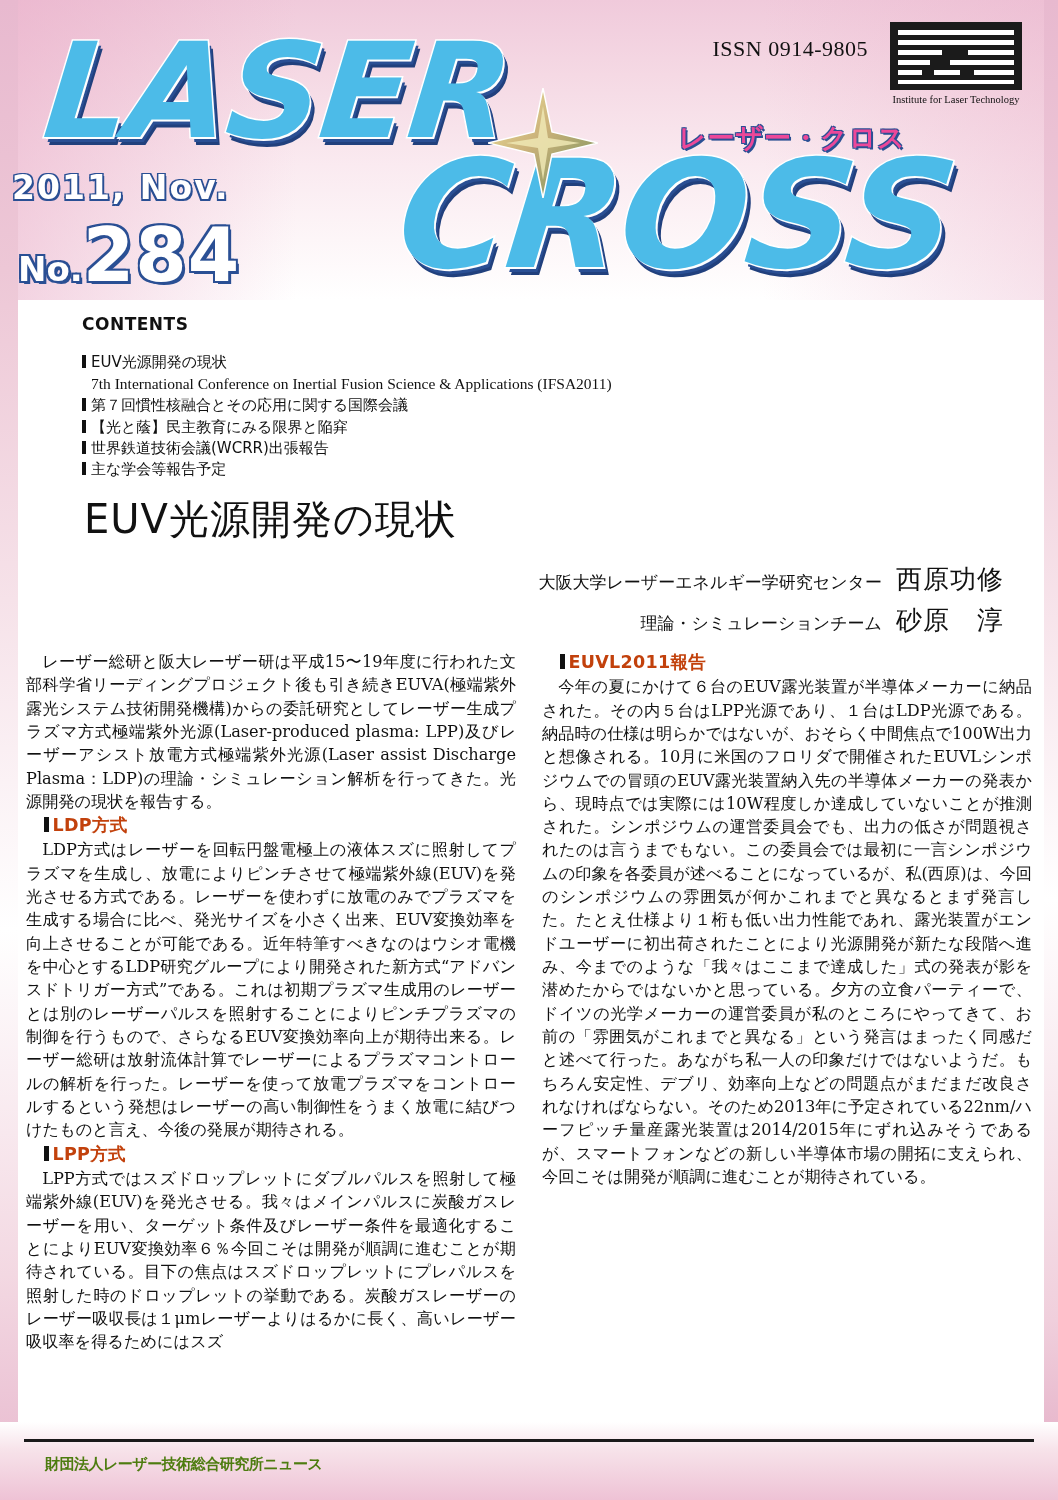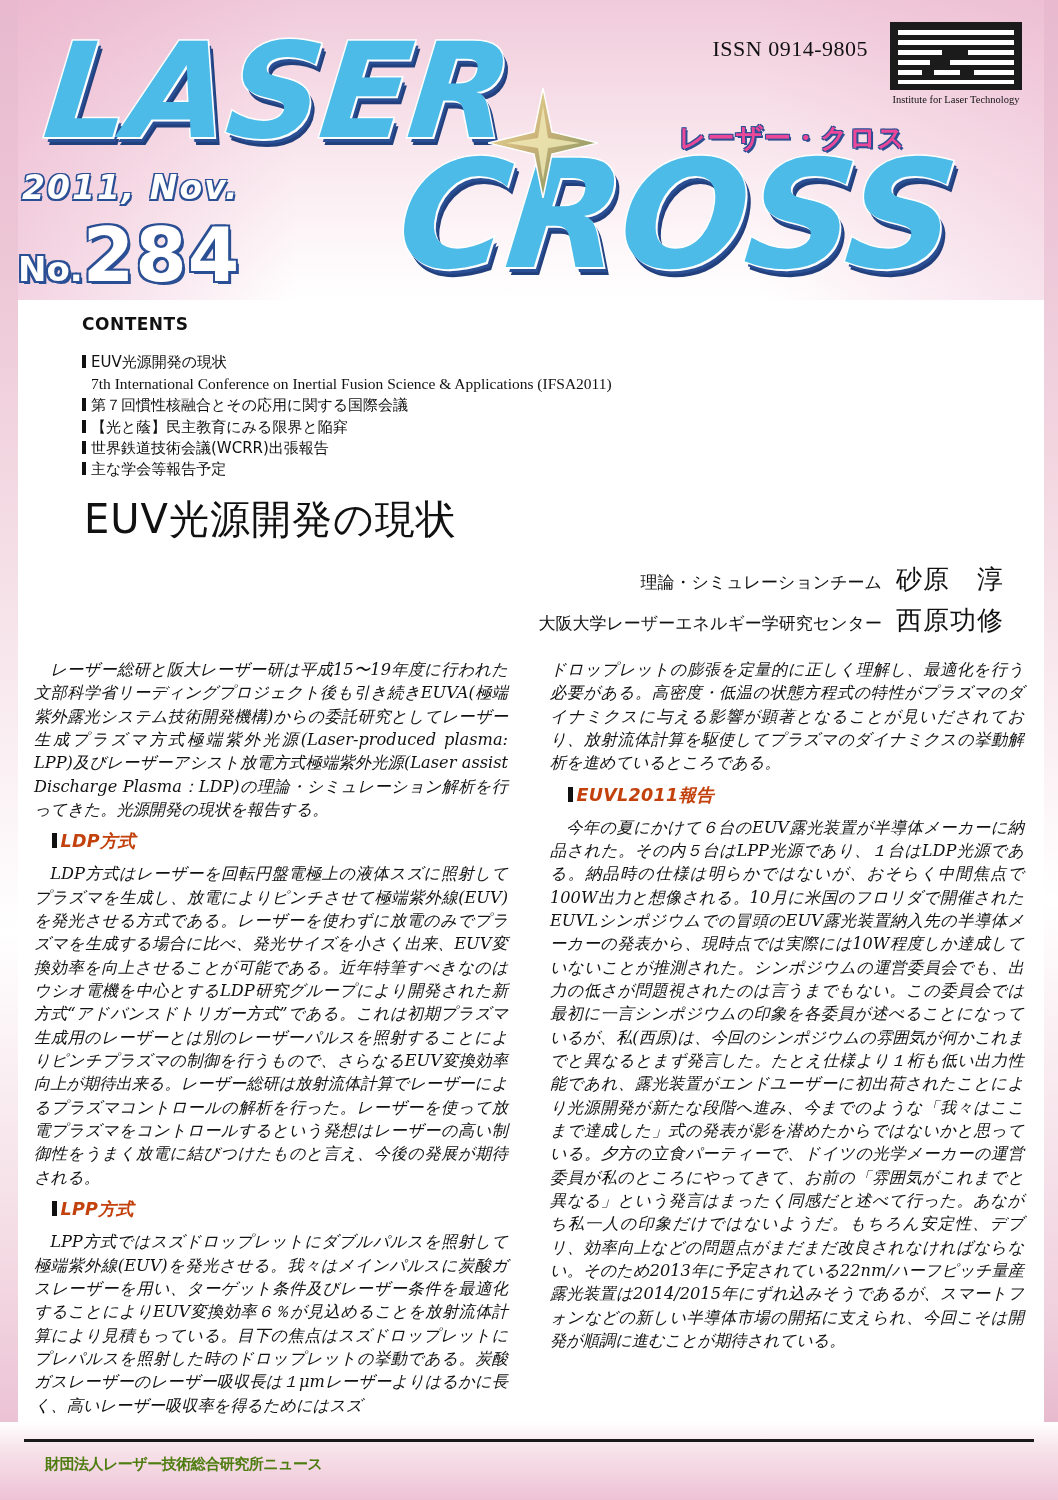--- a/index.html
+++ b/index.html
@@ -146,29 +146,28 @@
   }
   .star {
     position: absolute;
     left: 488px;
     top: 88px;
     width: 110px;
     height: 110px;
   }
   .date-line {
     position: absolute;
-    left: 22px;
+    left: 12px;
     top: 168px;
     font-family: "DejaVu Sans", sans-serif;
     font-size: 33px;
     font-weight: bold;
     color: #ffffff;
     letter-spacing: 2px;
     text-shadow: 2px 2px 0 #2a4f94, -1.5px -1.5px 0 #2a4f94, 1.5px -1.5px 0 #2a4f94, -1.5px 1.5px 0 #2a4f94;
-    font-style: italic;
   }
   .issue-no {
     position: absolute;
     left: 18px;
     top: 212px;
     font-family: "DejaVu Sans", sans-serif;
     font-weight: bold;
     color: #ffffff;
     text-shadow: 3px 3px 0 #2a4f94, -2px -2px 0 #2a4f94, 2px -2px 0 #2a4f94, -2px 2px 0 #2a4f94;
     white-space: nowrap;
@@ -260,23 +259,22 @@
   }
   .col {
     width: 490px;
     font-family: "DejaVu Serif", serif;
     font-size: 16.2px;
     line-height: 1.44;
     color: #111;
     text-align: justify;
   }
   .col p {
-    margin: 8px;
+    margin: 0;
     text-indent: 1em;
-    font-style: italic;
   }
   .col p.noindent { text-indent: 0; }
   .sec-head {
     font-family: "DejaVu Sans", sans-serif;
     font-size: 17.5px;
     font-weight: bold;
     color: #c2410c;
     margin: 0;
     text-indent: 0;
     letter-spacing: 0.3px;
@@ -358,44 +356,43 @@
     </div>
     <div class="contents-item">
       <span class="bar"></span><span>主な学会等報告予定</span>
     </div>
   </div>
 
   <div class="article-title">EUV光源開発の現状</div>
 
   <div class="byline">
     <div class="byline-row">
+      <span class="byline-affil">大阪大学レーザーエネルギー学研究センター</span>
+      <span class="byline-name">西原功修</span>
+    </div>
+    <div class="byline-row">
       <span class="byline-affil">理論・シミュレーションチーム</span>
       <span class="byline-name">砂原　淳</span>
-    </div>
-    <div class="byline-row">
-      <span class="byline-affil">大阪大学レーザーエネルギー学研究センター</span>
-      <span class="byline-name">西原功修</span>
     </div>
   </div>
 
   <div class="body-cols">
     <div class="col">
       <p>レーザー総研と阪大レーザー研は平成15〜19年度に行われた文部科学省リーディングプロジェクト後も引き続きEUVA(極端紫外露光システム技術開発機構)からの委託研究としてレーザー生成プラズマ方式極端紫外光源(Laser-produced plasma: LPP)及びレーザーアシスト放電方式極端紫外光源(Laser assist Discharge Plasma：LDP)の理論・シミュレーション解析を行ってきた。光源開発の現状を報告する。</p>
       <p class="sec-head">
         <span class="bar"></span><span>LDP方式</span>
       </p>
       <p>LDP方式はレーザーを回転円盤電極上の液体スズに照射してプラズマを生成し、放電によりピンチさせて極端紫外線(EUV)を発光させる方式である。レーザーを使わずに放電のみでプラズマを生成する場合に比べ、発光サイズを小さく出来、EUV変換効率を向上させることが可能である。近年特筆すべきなのはウシオ電機を中心とするLDP研究グループにより開発された新方式“アドバンスドトリガー方式”である。これは初期プラズマ生成用のレーザーとは別のレーザーパルスを照射することによりピンチプラズマの制御を行うもので、さらなるEUV変換効率向上が期待出来る。レーザー総研は放射流体計算でレーザーによるプラズマコントロールの解析を行った。レーザーを使って放電プラズマをコントロールするという発想はレーザーの高い制御性をうまく放電に結びつけたものと言え、今後の発展が期待される。</p>
       <p class="sec-head">
         <span class="bar"></span><span>LPP方式</span>
       </p>
-      <p>LPP方式ではスズドロップレットにダブルパルスを照射して極端紫外線(EUV)を発光させる。我々はメインパルスに炭酸ガスレーザーを用い、ターゲット条件及びレーザー条件を最適化することによりEUV変換効率６％が見込めることを放射流体計算により見積もっている。目下の焦点はスズドロップレットにプレパルスを照射した時のドロップレットの挙動である。炭酸ガスレーザーのレーザー吸収長は１μmレーザーよりはるかに長く、高いレーザー吸収率を得るためにはスズ</p>
+      <p>LPP方式ではスズドロップレットにダブルパルスを照射して極端紫外線(EUV)を発光させる。我々はメインパルスに炭酸ガスレーザーを用い、ターゲット条件及びレーザー条件を最適化することによりEUV変換効率６％今回こそは開発が順調に進むことが期待されている。目下の焦点はスズドロップレットにプレパルスを照射した時のドロップレットの挙動である。炭酸ガスレーザーのレーザー吸収長は１μmレーザーよりはるかに長く、高いレーザー吸収率を得るためにはスズ</p>
     </div>
 
     <div class="col">
-      <p class="noindent">ドロップレットの膨張を定量的に正しく理解し、最適化を行う必要がある。高密度・低温の状態方程式の特性がプラズマのダイナミクスに与える影響が顕著となることが見いだされており、放射流体計算を駆使してプラズマのダイナミクスの挙動解析を進めているところである。</p>
       <p class="sec-head">
         <span class="bar"></span><span>EUVL2011報告</span>
       </p>
       <p>今年の夏にかけて６台のEUV露光装置が半導体メーカーに納品された。その内５台はLPP光源であり、１台はLDP光源である。納品時の仕様は明らかではないが、おそらく中間焦点で100W出力と想像される。10月に米国のフロリダで開催されたEUVLシンポジウムでの冒頭のEUV露光装置納入先の半導体メーカーの発表から、現時点では実際には10W程度しか達成していないことが推測された。シンポジウムの運営委員会でも、出力の低さが問題視されたのは言うまでもない。この委員会では最初に一言シンポジウムの印象を各委員が述べることになっているが、私(西原)は、今回のシンポジウムの雰囲気が何かこれまでと異なるとまず発言した。たとえ仕様より１桁も低い出力性能であれ、露光装置がエンドユーザーに初出荷されたことにより光源開発が新たな段階へ進み、今までのような「我々はここまで達成した」式の発表が影を潜めたからではないかと思っている。夕方の立食パーティーで、ドイツの光学メーカーの運営委員が私のところにやってきて、お前の「雰囲気がこれまでと異なる」という発言はまったく同感だと述べて行った。あながち私一人の印象だけではないようだ。もちろん安定性、デブリ、効率向上などの問題点がまだまだ改良されなければならない。そのため2013年に予定されている22nm/ハーフピッチ量産露光装置は2014/2015年にずれ込みそうであるが、スマートフォンなどの新しい半導体市場の開拓に支えられ、今回こそは開発が順調に進むことが期待されている。</p>
     </div>
   </div>
 
   <div class="bottom-band"></div>
   <div class="bottom-rule"></div>
   <div class="footer-text">財団法人レーザー技術総合研究所ニュース</div>

